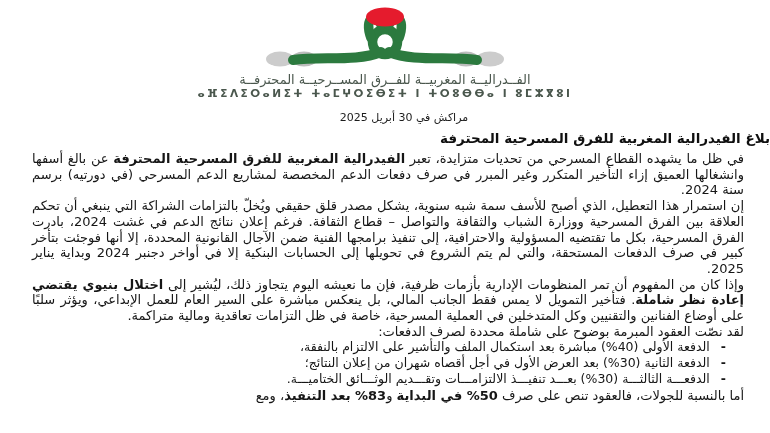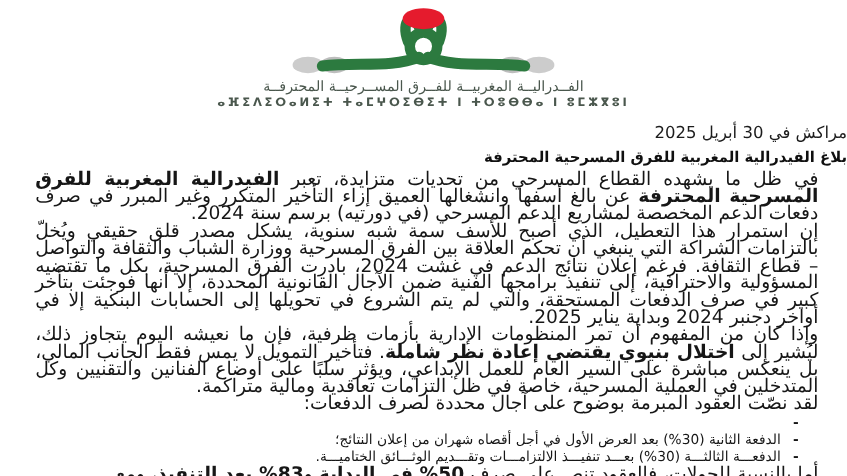--- a/index.html
+++ b/index.html
@@ -9,26 +9,26 @@
     overflow:hidden;
   }
   .page { width:770px; height:433px; direction:rtl; overflow:hidden; }
 
   .letterhead { text-align:center; direction:ltr; padding-top:7px; }
   .logo-svg { display:block; margin:0 auto; }
   .name-ar  { direction:rtl; color:#4a574d; font-weight:400; font-size:13px; line-height:15px; margin-top:1px; }
   .name-tif { color:#4a574d; font-weight:700; font-size:10.5px; letter-spacing:2.5px; line-height:13px;text-align:center; }
   .name-fr  { color:#44524a; font-weight:700; font-size:11.5px; line-height:13px; }
 
-  .dateline { direction:rtl; text-align:right; padding-left:38px; font-size:15px; color:#1c1c1c; margin-top:11px; }
+  .dateline { direction:rtl; text-align:center; padding-left:38px; font-size:11px; color:#1c1c1c; margin-top:11px; }
 
   .title { font-weight:700; font-size:13.5px; color:#101010; margin-top:6px; margin-bottom:5px; }
 
   .bodytext, .list, .closing-wrap { padding:0 26px 0 32px; }
-  .para { font-size:17px; line-height:15.7px; text-align:justify; color:#161616; }
+  .para { font-size:13px; line-height:15.7px; text-align:justify; color:#161616; }
   .b { font-weight:700; }
 
   .li { display:flex; gap:11px; padding-right:18px; font-size:12.5px; line-height:15.7px; color:#161616; }
   .dash { flex:0 0 auto; font-weight:700; }
   .litext { text-align:justify; }
 
   .closing-wrap .para { margin-top:1px; }
 </style>
 </head>
 <body>
@@ -53,26 +53,27 @@
   </div>
 
   <div class="dateline">مراكش في 30 أبريل 2025</div>
 
   <div class="title">بلاغ الفيدرالية المغربية للفرق المسرحية المحترفة</div>
 
   <div class="bodytext">
       <div class="para"><span>في ظل ما يشهده القطاع المسرحي من تحديات متزايدة، تعبر </span><span class="b">الفيدرالية المغربية للفرق المسرحية المحترفة</span><span> عن بالغ أسفها وانشغالها العميق إزاء التأخير المتكرر وغير المبرر في صرف دفعات الدعم المخصصة لمشاريع الدعم المسرحي (في دورتيه) برسم سنة 2024.</span></div>
       <div class="para"><span>إن استمرار هذا التعطيل، الذي أصبح للأسف سمة شبه سنوية، يشكل مصدر قلق حقيقي ويُخلّ بالتزامات الشراكة التي ينبغي أن تحكم العلاقة بين الفرق المسرحية ووزارة الشباب والثقافة والتواصل – قطاع الثقافة. فرغم إعلان نتائج الدعم في غشت 2024، بادرت الفرق المسرحية، بكل ما تقتضيه المسؤولية والاحترافية، إلى تنفيذ برامجها الفنية ضمن الآجال القانونية المحددة، إلا أنها فوجئت بتأخر كبير في صرف الدفعات المستحقة، والتي لم يتم الشروع في تحويلها إلى الحسابات البنكية إلا في أواخر دجنبر 2024 وبداية يناير 2025.</span></div>
       <div class="para"><span>وإذا كان من المفهوم أن تمر المنظومات الإدارية بأزمات ظرفية، فإن ما نعيشه اليوم يتجاوز ذلك، ليُشير إلى </span><span class="b">اختلال بنيوي يقتضي إعادة نظر شاملة</span><span>. فتأخير التمويل لا يمس فقط الجانب المالي، بل ينعكس مباشرة على السير العام للعمل الإبداعي، ويؤثر سلبًا على أوضاع الفنانين والتقنيين وكل المتدخلين في العملية المسرحية، خاصة في ظل التزامات تعاقدية ومالية متراكمة.</span></div>
-      <div class="para"><span>لقد نصّت العقود المبرمة بوضوح على آجال محددة لصرف الدفعات:</span></div>
+      <div class="para"><span>لقد نصّت العقود المبرمة بوضوح على شاملة محددة لصرف الدفعات:</span></div>
     </div>
 
   <div class="list">
       <div class="li">
         <span class="dash">-</span>
+        <span class="litext">الدفعة الأولى (40%) مباشرة بعد استكمال الملف والتأشير على الالتزام بالنفقة،</span>
       </div>
       <div class="li">
         <span class="dash">-</span>
         <span class="litext">الدفعة الثانية (30%) بعد العرض الأول في أجل أقصاه شهران من إعلان النتائج؛</span>
       </div>
       <div class="li">
         <span class="dash">-</span>
         <span class="litext">الدفعـــة الثالثـــة (30%) بعـــد تنفيـــذ الالتزامـــات وتقـــديم الوثـــائق الختاميـــة.</span>
       </div>
     </div>

